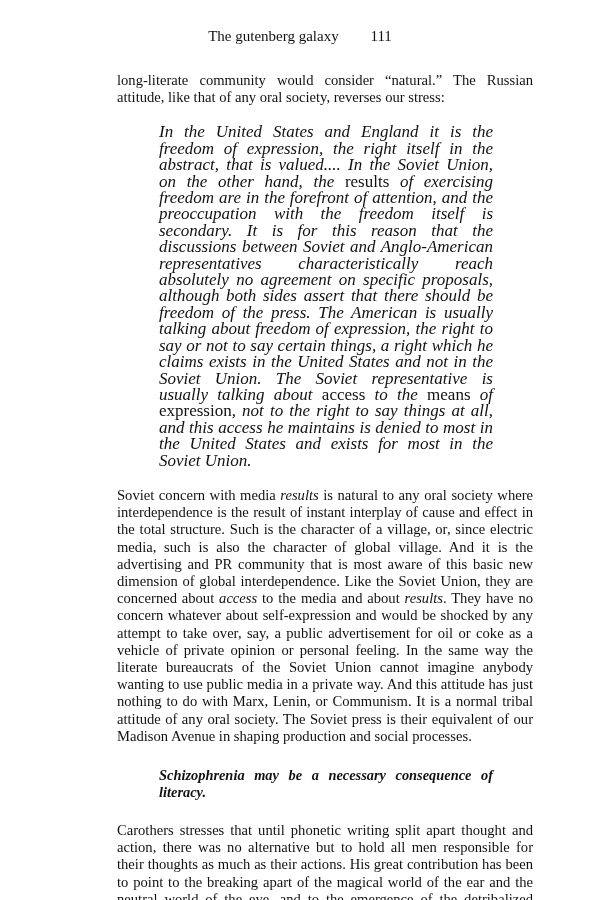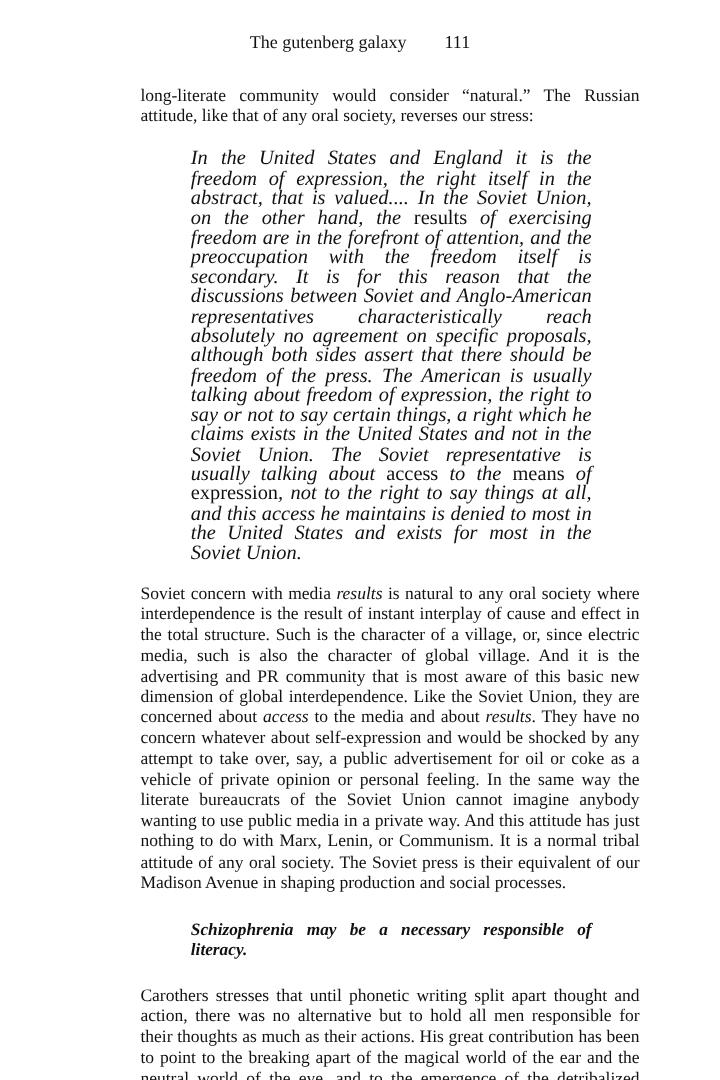--- a/index.html
+++ b/index.html
@@ -65,16 +65,16 @@
   <span class="num">111</span>
 </div>
 
 <div class="page">
   <p>long-literate community would consider “natural.” The Russian attitude, like that of any oral society, reverses our stress:</p>
 
   <div class="quote"><span>In the United States and England it is the freedom of expression, the right itself in the abstract, that is valued.... In the Soviet Union, on the other hand, the </span><span class="up">results</span><span> of exercising freedom are in the forefront of attention, and the preoccupation with the freedom itself is secondary. It is for this reason that the discussions between Soviet and Anglo-American representatives characteristically reach absolutely no agreement on specific proposals, although both sides assert that there should be freedom of the press. The American is usually talking about freedom of expression, the right to say or not to say certain things, a right which he claims exists in the United States and not in the Soviet Union. The Soviet representative is usually talking about </span><span class="up">access</span><span> to the </span><span class="up">means</span><span> of </span><span class="up">expression</span><span>, not to the right to say things at all, and this access he maintains is denied to most in the United States and exists for most in the Soviet Union.</span></div>
 
   <p><span>Soviet concern with media </span><em>results</em><span> is natural to any oral society where interdependence is the result of instant interplay of cause and effect in the total structure. Such is the character of a village, or, since electric media, such is also the character of global village. And it is the advertising and PR community that is most aware of this basic new dimension of global interdependence. Like the Soviet Union, they are concerned about </span><em>access</em><span> to the media and about </span><em>results</em><span>. They have no concern whatever about self-expression and would be shocked by any attempt to take over, say, a public advertisement for oil or coke as a vehicle of private opinion or personal feeling. In the same way the literate bureaucrats of the Soviet Union cannot imagine anybody wanting to use public media in a private way. And this attitude has just nothing to do with Marx, Lenin, or Communism. It is a normal tribal attitude of any oral society. The Soviet press is their equivalent of our Madison Avenue in shaping production and social processes.</span></p>
 
-  <div class="epigraph">Schizophrenia may be a necessary responsible of literacy.</div>
+  <div class="epigraph">Schizophrenia may be a necessary consequence of literacy.</div>
 
   <p>Carothers stresses that until phonetic writing split apart thought and action, there was no alternative but to hold all men responsible for their thoughts as much as their actions. His great contribution has been to point to the breaking apart of the magical world of the ear and the neutral world of the eye, and to the emergence of the detribalized individual from this split. It follows, of course, that literate man, when we meet him in the</p>
 </div>
 
 </body></html>

